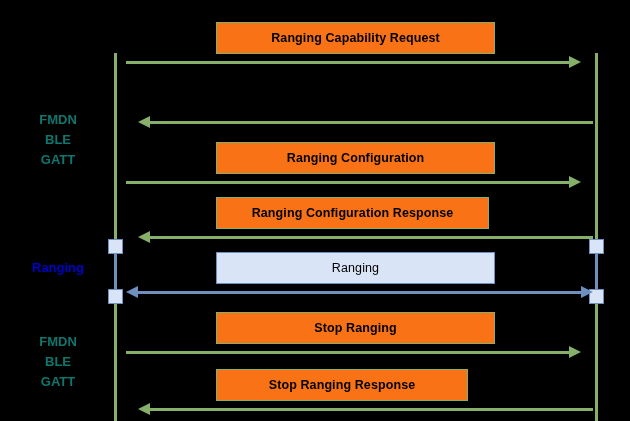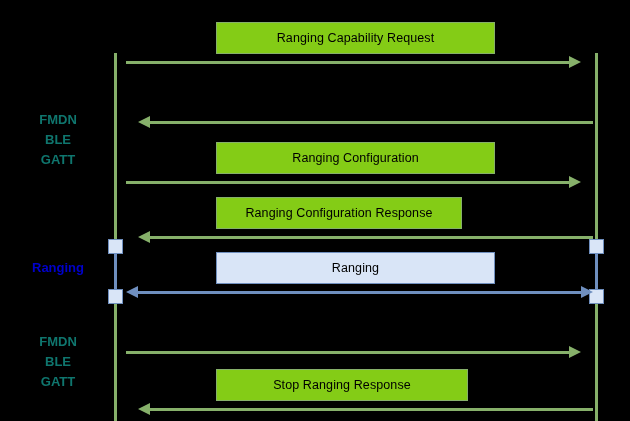--- a/index.html
+++ b/index.html
@@ -43,22 +43,23 @@
     position: absolute;
     box-sizing: border-box;
     display: flex;
     align-items: center;
     justify-content: center;
     font-size: 12.5px;
     color: #000000;
     letter-spacing: 0.1px;
   }
   .msg-box.green {
-    background: #84cc16;
+    background: #f97316;
     border: 1px solid #86b06a;
+    font-weight: bold;
   }
   .msg-box.blue {
     background: #d9e5f7;
     border: 1px solid #6f8fbf;
   }
 
   
   .arrow-line {
     position: absolute;
     height: 3px;
@@ -118,37 +119,38 @@
   <div class="arrow-line green" style="left:126px; top:61px; width:443px;"></div>
   <div class="arrow-head right green" style="left:569px; top:56px;"></div>
 
   <div class="arrow-line green" style="left:150px; top:121px; width:443px;"></div>
   <div class="arrow-head left green" style="left:138px; top:116px;"></div>
 
   <div class="msg-box green" style="left:216px; top:142px; width:279px; height:32px;text-align:center;">Ranging Configuration</div>
   <div class="arrow-line green" style="left:126px; top:181px; width:443px;"></div>
   <div class="arrow-head right green" style="left:569px; top:176px;"></div>
 
-  <div class="msg-box green" style="left:216px; top:197px; width:246px; height:32px;">Ranging Configuration Response</div>
+  <div class="msg-box green" style="left:216px; top:197px; width:273px; height:32px;">Ranging Configuration Response</div>
   <div class="arrow-line green" style="left:150px; top:236px; width:443px;"></div>
   <div class="arrow-head left green" style="left:138px; top:231px;"></div>
 
   <div class="activation-bar" style="left:114px; top:245px; height:50px;"></div>
   <div class="activation-marker" style="left:108px; top:239px;"></div>
   <div class="activation-marker" style="left:108px; top:289px;"></div>
 
   <div class="activation-bar" style="left:595px; top:245px; height:50px;"></div>
   <div class="activation-marker" style="left:589px; top:239px;"></div>
   <div class="activation-marker" style="left:589px; top:289px;"></div>
 
   <div class="msg-box blue" style="left:216px; top:252px; width:279px; height:32px;">Ranging</div>
   <div class="arrow-line blue" style="left:138px; top:291px; width:443px;"></div>
   <div class="arrow-head left blue" style="left:126px; top:286px;"></div>
   <div class="arrow-head right blue" style="left:581px; top:286px;"></div>
 
+  <div class="msg-box green" style="left:216px; top:312px; width:279px; height:32px;">Stop Ranging</div>
   <div class="arrow-line green" style="left:126px; top:351px; width:443px;"></div>
   <div class="arrow-head right green" style="left:569px; top:346px;"></div>
 
   <div class="msg-box green" style="left:216px; top:369px; width:252px; height:32px;">Stop Ranging Response</div>
   <div class="arrow-line green" style="left:150px; top:408px; width:443px;"></div>
   <div class="arrow-head left green" style="left:138px; top:403px;"></div>
 
 </div>
 
 </body></html>

